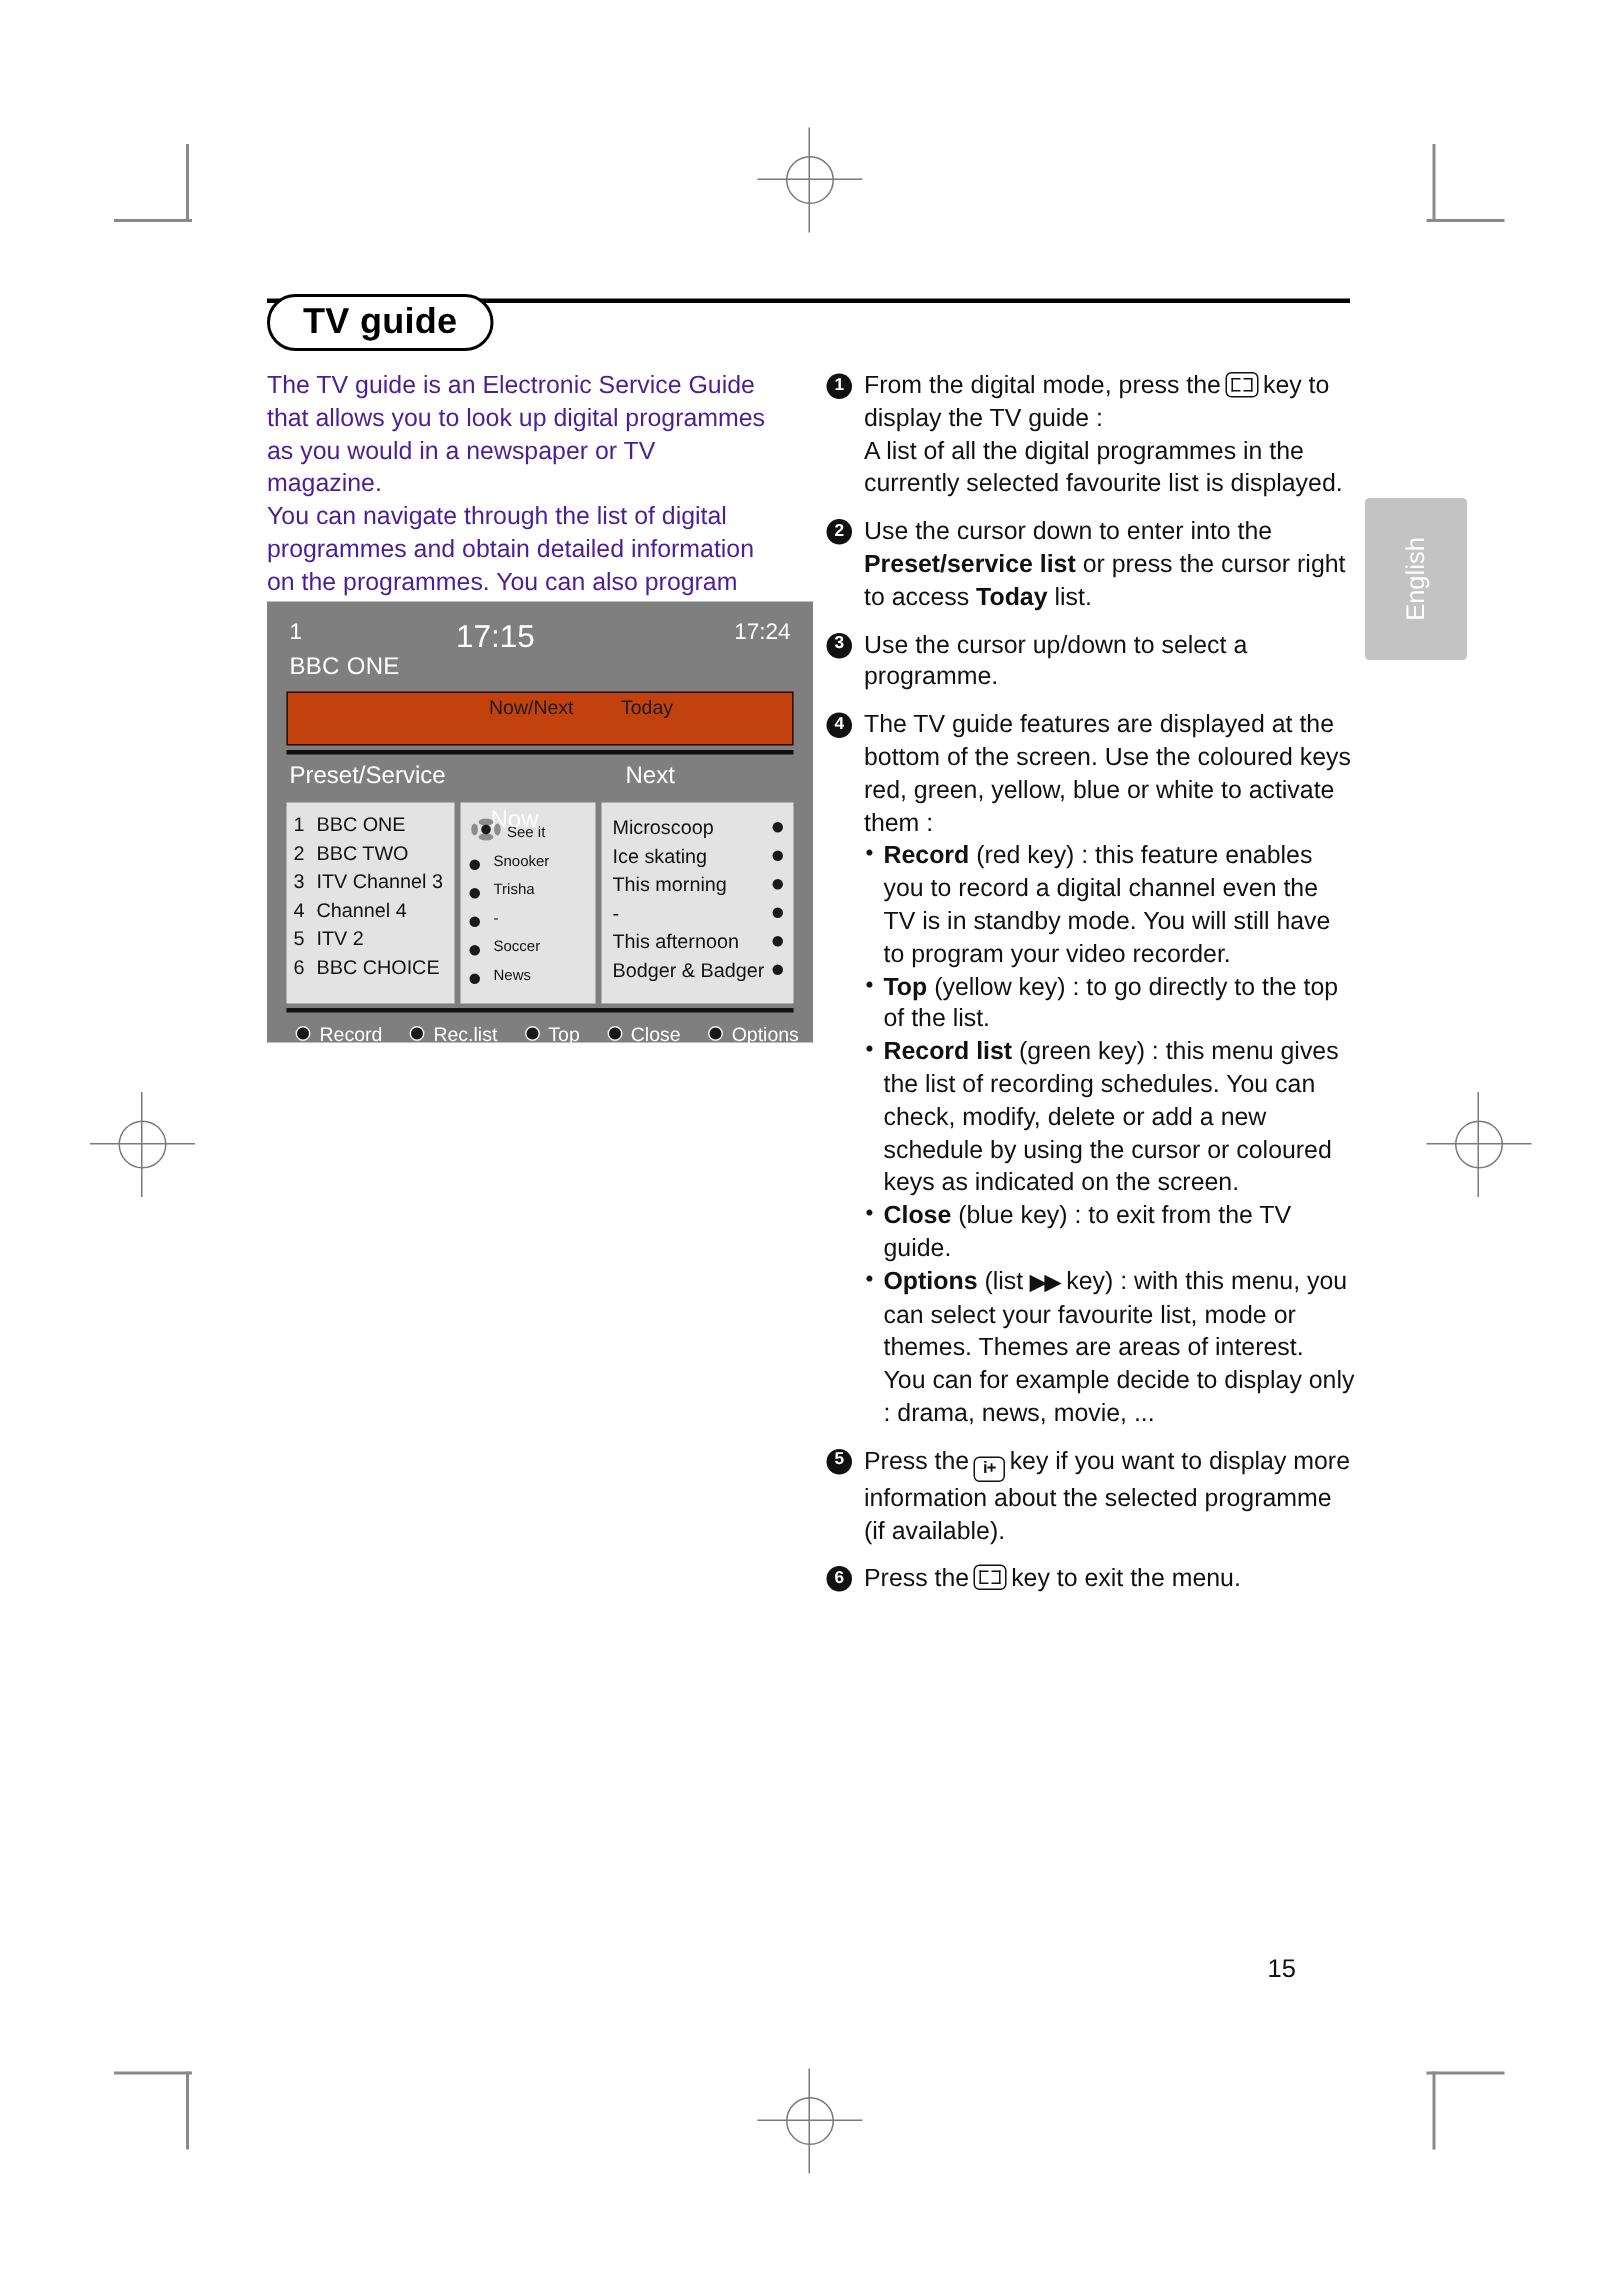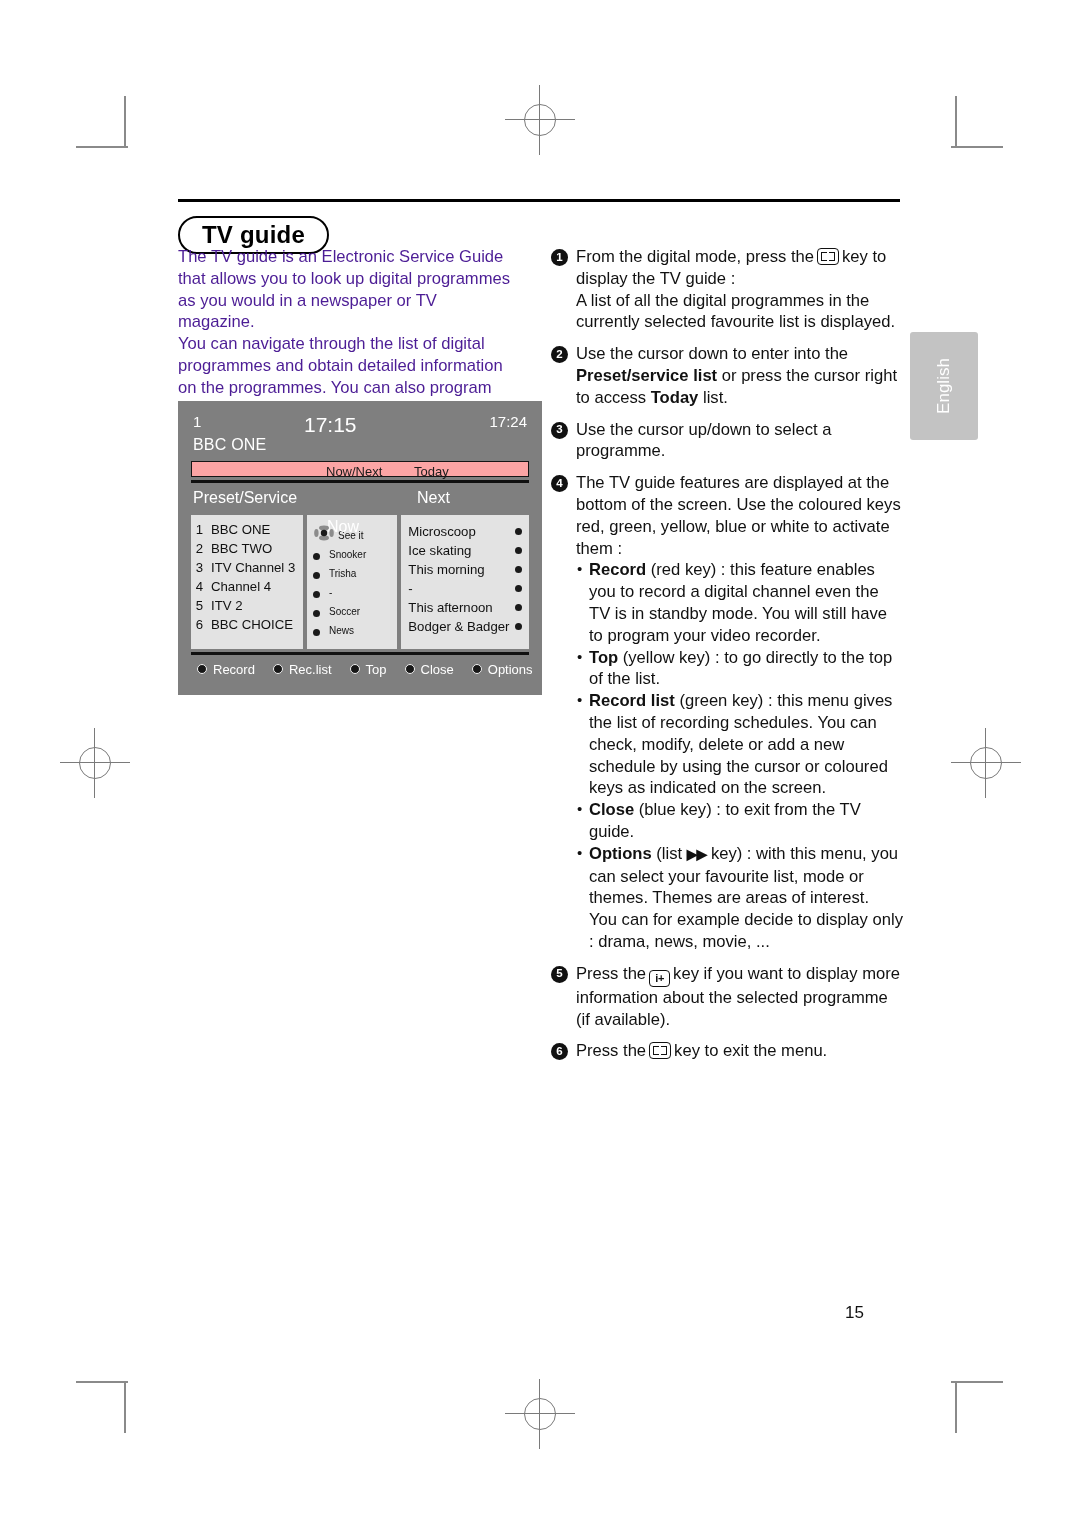--- a/index.html
+++ b/index.html
@@ -58,21 +58,20 @@
     position: absolute; left: 0; top: 0;
     height: 38px;
     padding: 0 22px;
     border: 2.6px solid #000;
     border-radius: 19px;
     background: #fff;
     display: flex; align-items: center;
     font-size: 24px;
     font-weight: bold;
     letter-spacing: 0.2px;
-    margin-top: 20px;
   }
 
   
   .intro {
     position: absolute; left: 178px; top: 246px; width: 340px;
     font-size: 16.6px;
     line-height: 21.8px;
     color: #4c1d95;
   }
   .intro p { margin: 0; }
@@ -86,21 +85,21 @@
   }
   .tv-topline {
     position: relative; height: 22px; color: #fff;
   }
   .tv-topline .ch { position: absolute; left: 2px; top: 0; font-size: 15px; }
   .tv-topline .t1 { position: absolute; left: 113px; top: 0; font-size: 21px; }
   .tv-topline .t2 { position: absolute; right: 2px; top: 0; font-size: 15px; }
   .tv-name { color: #fff; font-size: 16px; margin: 1px 0 7px 2px; letter-spacing: .2px; }
 
   .tv-tabs {
-    height: 16px; background: #fca5a5; border: 1.5px solid #161616;
+    height: 36px; background: #c2410c; border: 1.5px solid #161616;
     position: relative;
   }
   .tv-tabs .tab {
     position: absolute; top: 2px;
     font-size: 13px; color: #1b1b1b;
   }
   .tv-tabs .tab.nownext { left: 134px; }
   .tv-tabs .tab.today { left: 222px; }
   .tv-underrule { height: 3px; background: #101010; margin-top: 3px; }
 

